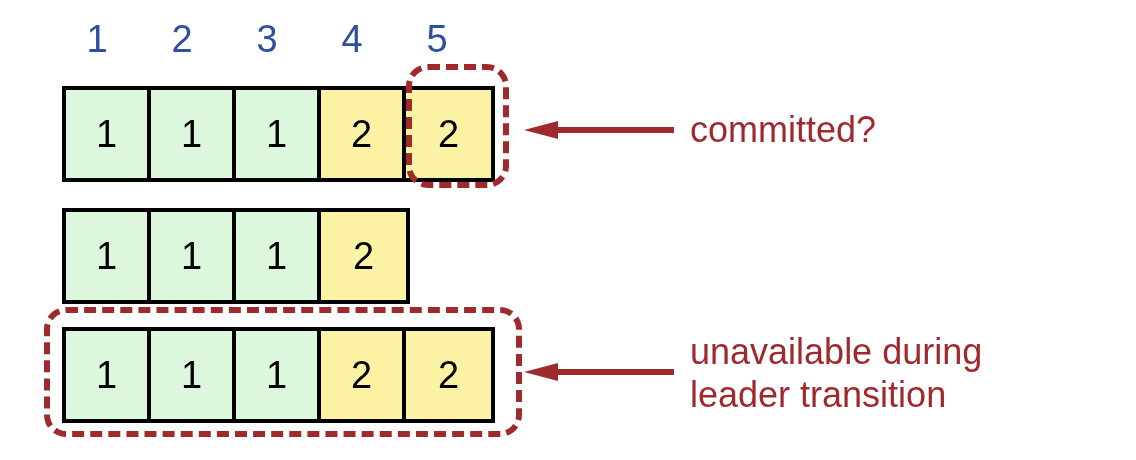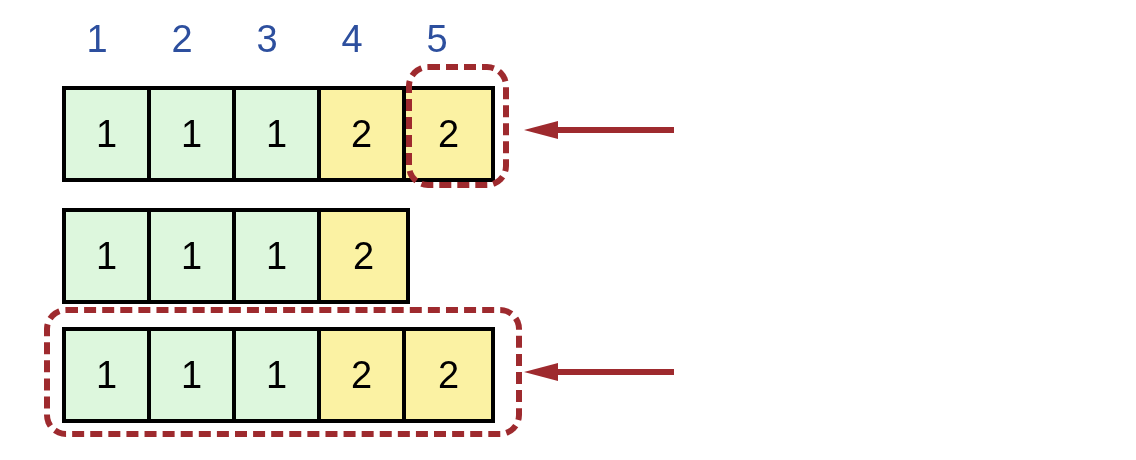--- a/index.html
+++ b/index.html
@@ -145,22 +145,25 @@
 
   <div class="dash-box bottom-whole-row"></div>
 
   <div class="arrow arrow-committed">
     <svg width="150" height="24" viewBox="0 0 150 24" xmlns="http://www.w3.org/2000/svg">
       <line x1="30" y1="12" x2="150" y2="12" stroke="#9e2a2e" stroke-width="6"></line>
       <polygon points="0,12 34,3 34,21" fill="#9e2a2e"></polygon>
     </svg>
   </div>
 
+  <div class="annotation committed">committed?</div>
 
   <div class="arrow arrow-unavailable">
     <svg width="150" height="24" viewBox="0 0 150 24" xmlns="http://www.w3.org/2000/svg">
       <line x1="30" y1="12" x2="150" y2="12" stroke="#9e2a2e" stroke-width="6"></line>
       <polygon points="0,12 34,3 34,21" fill="#9e2a2e"></polygon>
     </svg>
   </div>
 
+  <div class="annotation unavailable">unavailable during
+leader transition</div>
 
 </div>
 
 </body></html>

